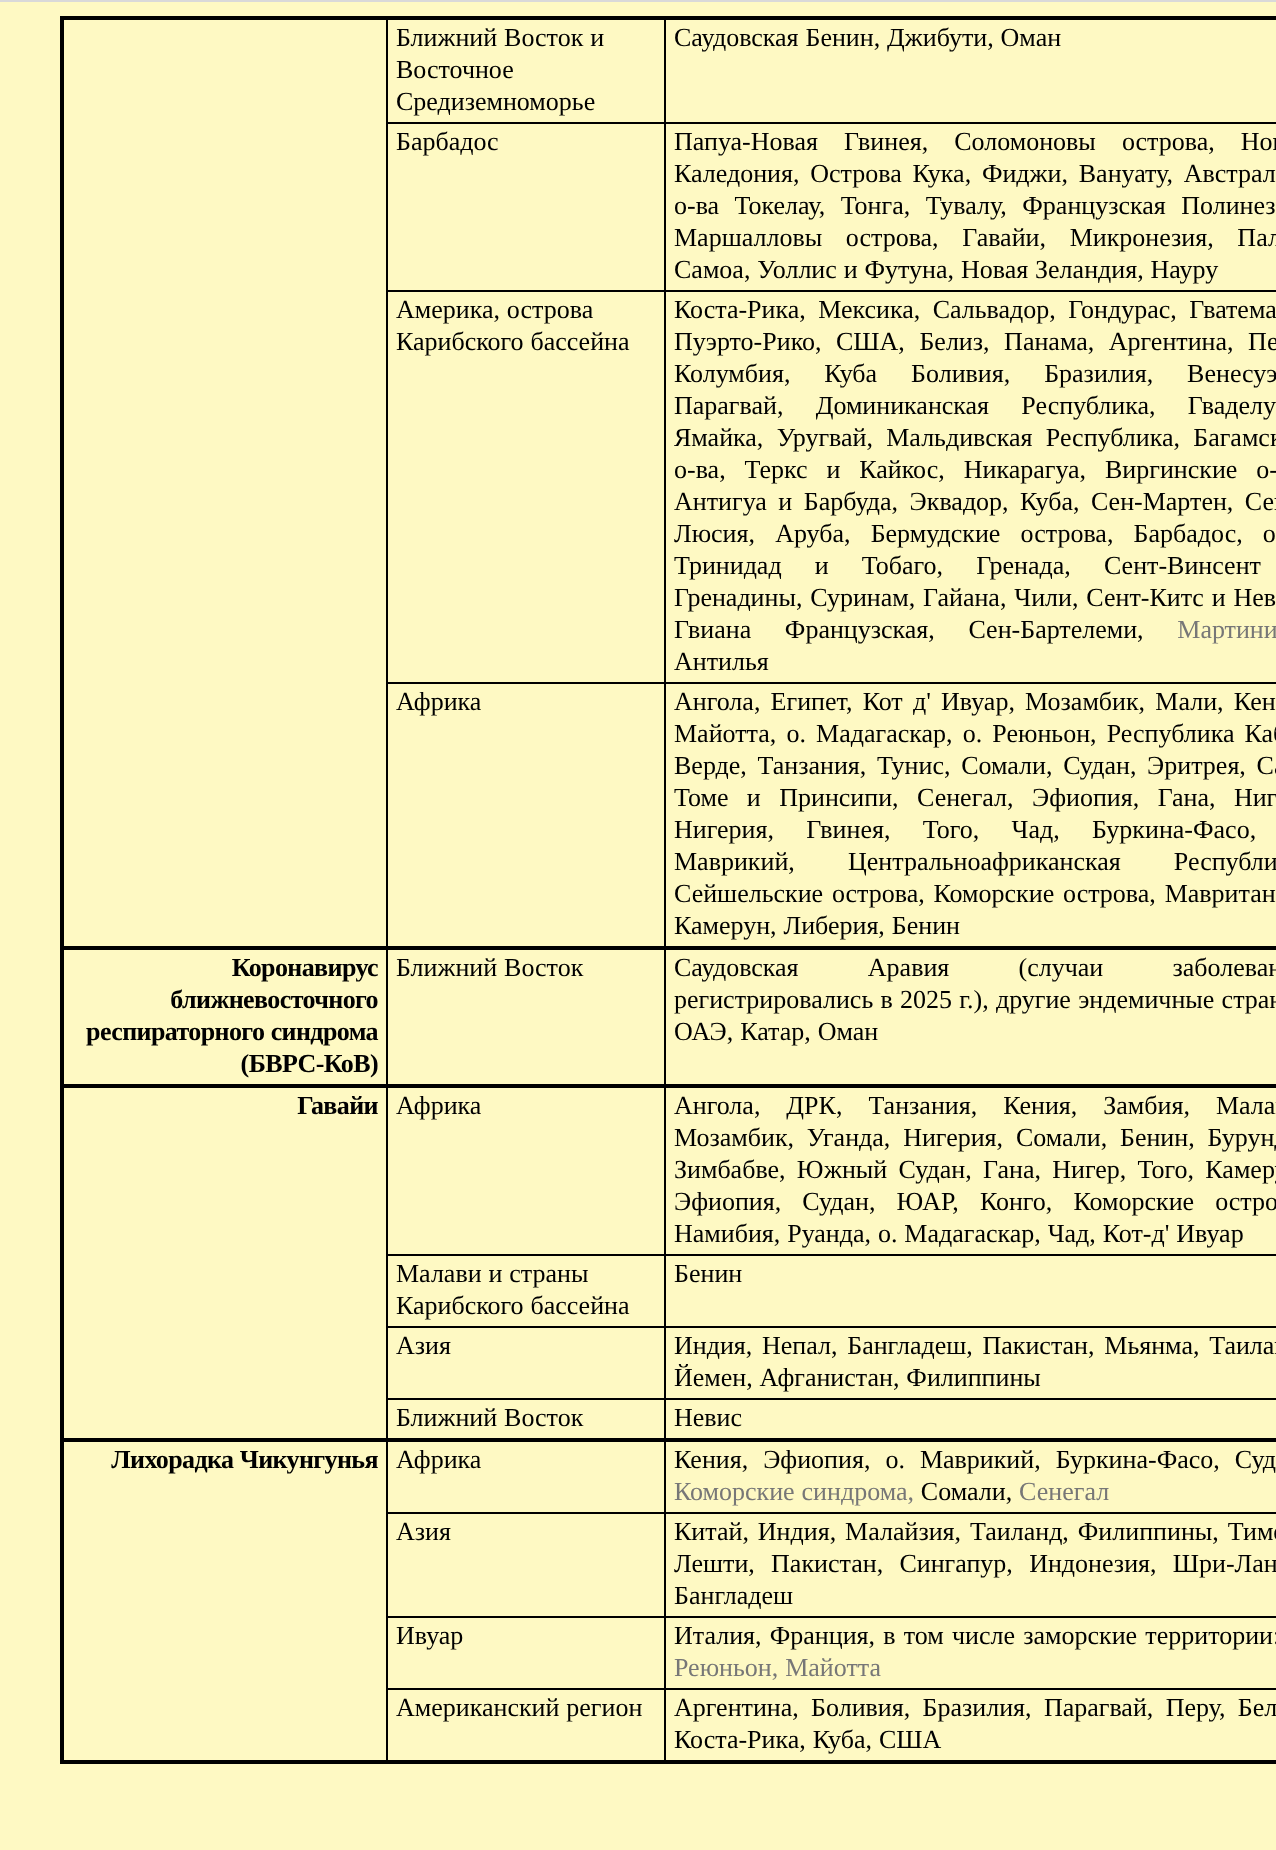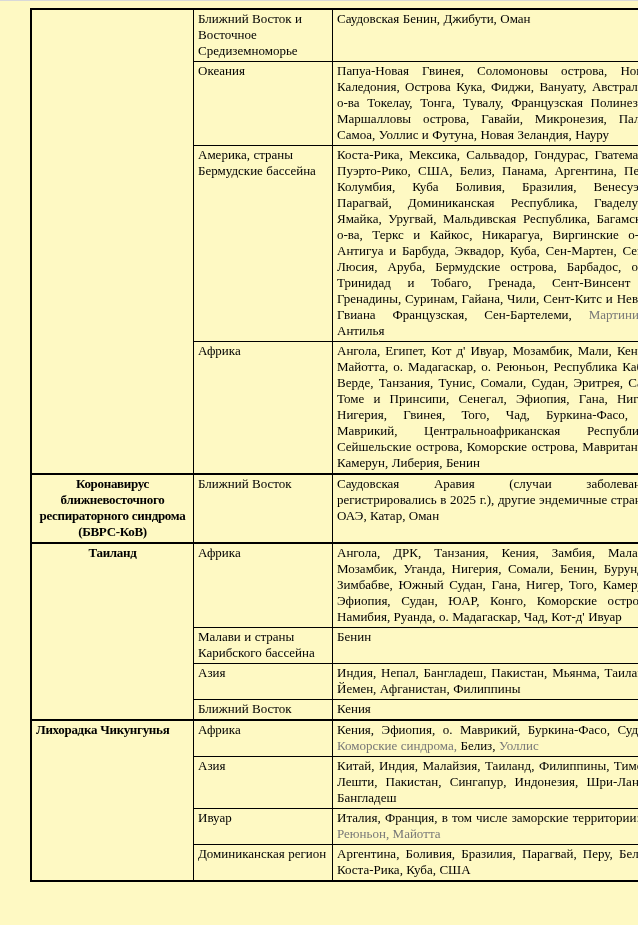--- a/index.html
+++ b/index.html
@@ -34,24 +34,24 @@
     line-height: 16px;
     word-spacing: 0.2px;
   }
   tr.group-start td {
     border-top: 2px solid #000000;
   }
   td.disease-cell {
     width: 153px;
     font-weight: bold;
     letter-spacing: -0.3px;
-    text-align: center;
+    text-align: right;
   }
   td.disease-cell.center {
-    text-align: left;
+    text-align: right;
   }
   td.region-cell {
     width: 130px;
     text-align: left;
   }
   td.countries-cell {
     width: 317px;
     text-align: justify;
   }
   .muted {
@@ -63,65 +63,65 @@
 
 <div class="page">
   <table class="disease-table">
     <tbody>
         <tr>
           <td class="disease-cell" rowspan="4"></td>
           <td class="region-cell">Ближний Восток и Восточное Средиземноморье</td>
           <td class="countries-cell"><span>Саудовская Бенин, Джибути, Оман</span></td>
         </tr>
         <tr>
-          <td class="region-cell">Океания</td>
+          <td class="region-cell">Барбадос</td>
           <td class="countries-cell"><span>Папуа-Новая Гвинея, Соломоновы острова, Новая Каледония, Острова Кука, Фиджи, Вануату, Австралия, о-ва Токелау, Тонга, Тувалу, Французская Полинезия, Маршалловы острова, Гавайи, Микронезия, Палау, Самоа, Уоллис и Футуна, Новая Зеландия, Науру</span></td>
         </tr>
         <tr>
-          <td class="region-cell">Америка, страны Бермудские бассейна</td>
+          <td class="region-cell">Америка, острова Карибского бассейна</td>
           <td class="countries-cell"><span>Коста-Рика, Мексика, Сальвадор, Гондурас, Гватемала, Пуэрто-Рико, США, Белиз, Панама, Аргентина, Перу, Колумбия, Куба Боливия, Бразилия, Венесуэла, Парагвай, Доминиканская Республика, Гваделупа, Ямайка, Уругвай, Мальдивская Республика, Багамские о-ва, Теркс и Кайкос, Никарагуа, Виргинские о-ва, Антигуа и Барбуда, Эквадор, Куба, Сен-Мартен, Сент-Люсия, Аруба, Бермудские острова, Барбадос, о-ва Тринидад и Тобаго, Гренада, Сент-Винсент и Гренадины, Суринам, Гайана, Чили, Сент-Китс и Невис, Гвиана Французская, Сен-Бартелеми, </span><span class="muted">Мартиника,</span><span> Антилья</span></td>
         </tr>
         <tr>
           <td class="region-cell">Африка</td>
           <td class="countries-cell"><span>Ангола, Египет, Кот д' Ивуар, Мозамбик, Мали, Кения, Майотта, о. Мадагаскар, о. Реюньон, Республика Кабо-Верде, Танзания, Тунис, Сомали, Судан, Эритрея, Сан-Томе и Принсипи, Сенегал, Эфиопия, Гана, Нигер, Нигерия, Гвинея, Того, Чад, Буркина-Фасо, о. Маврикий, Центральноафриканская Республика, Сейшельские острова, Коморские острова, Мавритания, Камерун, Либерия, Бенин</span></td>
         </tr>
         <tr class="group-start">
           <td class="disease-cell" rowspan="1">Коронавирус ближневосточного респираторного синдрома (БВРС-КоВ)</td>
           <td class="region-cell">Ближний Восток</td>
           <td class="countries-cell"><span>Саудовская Аравия (случаи заболевания регистрировались в 2025 г.), другие эндемичные страны: ОАЭ, Катар, Оман</span></td>
         </tr>
         <tr class="group-start">
-          <td class="disease-cell" rowspan="4">Таиланд</td>
+          <td class="disease-cell" rowspan="4">Гавайи</td>
           <td class="region-cell">Африка</td>
           <td class="countries-cell"><span>Ангола, ДРК, Танзания, Кения, Замбия, Малави, Мозамбик, Уганда, Нигерия, Сомали, Бенин, Бурунди, Зимбабве, Южный Судан, Гана, Нигер, Того, Камерун, Эфиопия, Судан, ЮАР, Конго, Коморские острова, Намибия, Руанда, о. Мадагаскар, Чад, Кот-д' Ивуар</span></td>
         </tr>
         <tr>
           <td class="region-cell">Малави и страны Карибского бассейна</td>
           <td class="countries-cell"><span>Бенин</span></td>
         </tr>
         <tr>
           <td class="region-cell">Азия</td>
           <td class="countries-cell"><span>Индия, Непал, Бангладеш, Пакистан, Мьянма, Таиланд, Йемен, Афганистан, Филиппины</span></td>
         </tr>
         <tr>
           <td class="region-cell">Ближний Восток</td>
-          <td class="countries-cell"><span>Кения</span></td>
+          <td class="countries-cell"><span>Невис</span></td>
         </tr>
         <tr class="group-start">
           <td class="disease-cell center" rowspan="4">Лихорадка Чикунгунья</td>
           <td class="region-cell">Африка</td>
-          <td class="countries-cell"><span>Кения, Эфиопия, о. Маврикий, Буркина-Фасо, Судан, </span><span class="muted">Коморские синдрома,</span><span> Белиз, </span><span class="muted">Уоллис</span></td>
+          <td class="countries-cell"><span>Кения, Эфиопия, о. Маврикий, Буркина-Фасо, Судан, </span><span class="muted">Коморские синдрома,</span><span> Сомали, </span><span class="muted">Сенегал</span></td>
         </tr>
         <tr>
           <td class="region-cell">Азия</td>
           <td class="countries-cell"><span>Китай, Индия, Малайзия, Таиланд, Филиппины, Тимор-Лешти, Пакистан, Сингапур, Индонезия, Шри-Ланка, Бангладеш</span></td>
         </tr>
         <tr>
           <td class="region-cell">Ивуар</td>
           <td class="countries-cell"><span>Италия, Франция, в том числе заморские территории: </span><span class="muted">о. Реюньон, Майотта</span></td>
         </tr>
         <tr>
-          <td class="region-cell">Доминиканская регион</td>
+          <td class="region-cell">Американский регион</td>
           <td class="countries-cell"><span>Аргентина, Боливия, Бразилия, Парагвай, Перу, Белиз, Коста-Рика, Куба, США</span></td>
         </tr>
       </tbody>
   </table>
 </div>
 
 </body></html>

